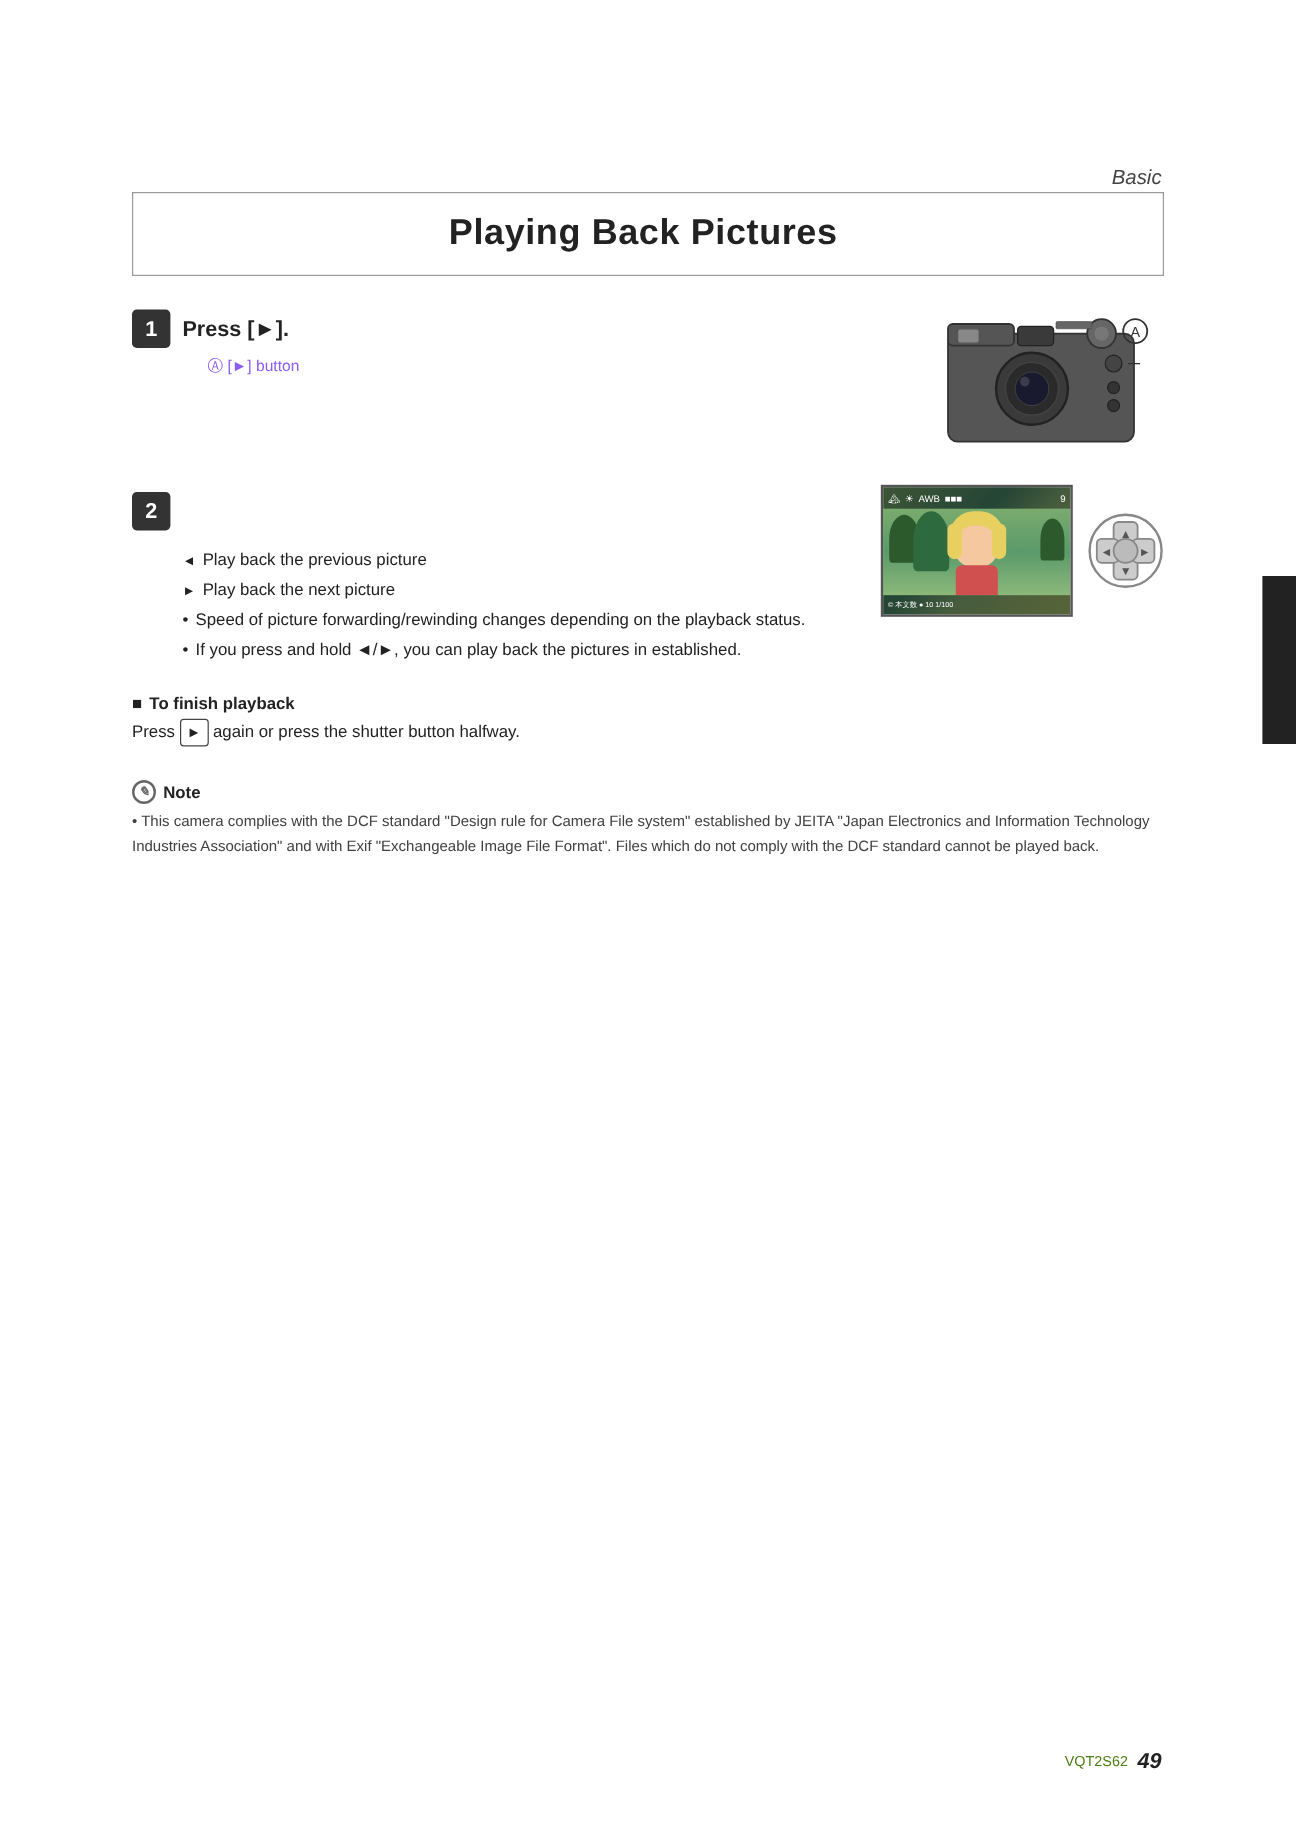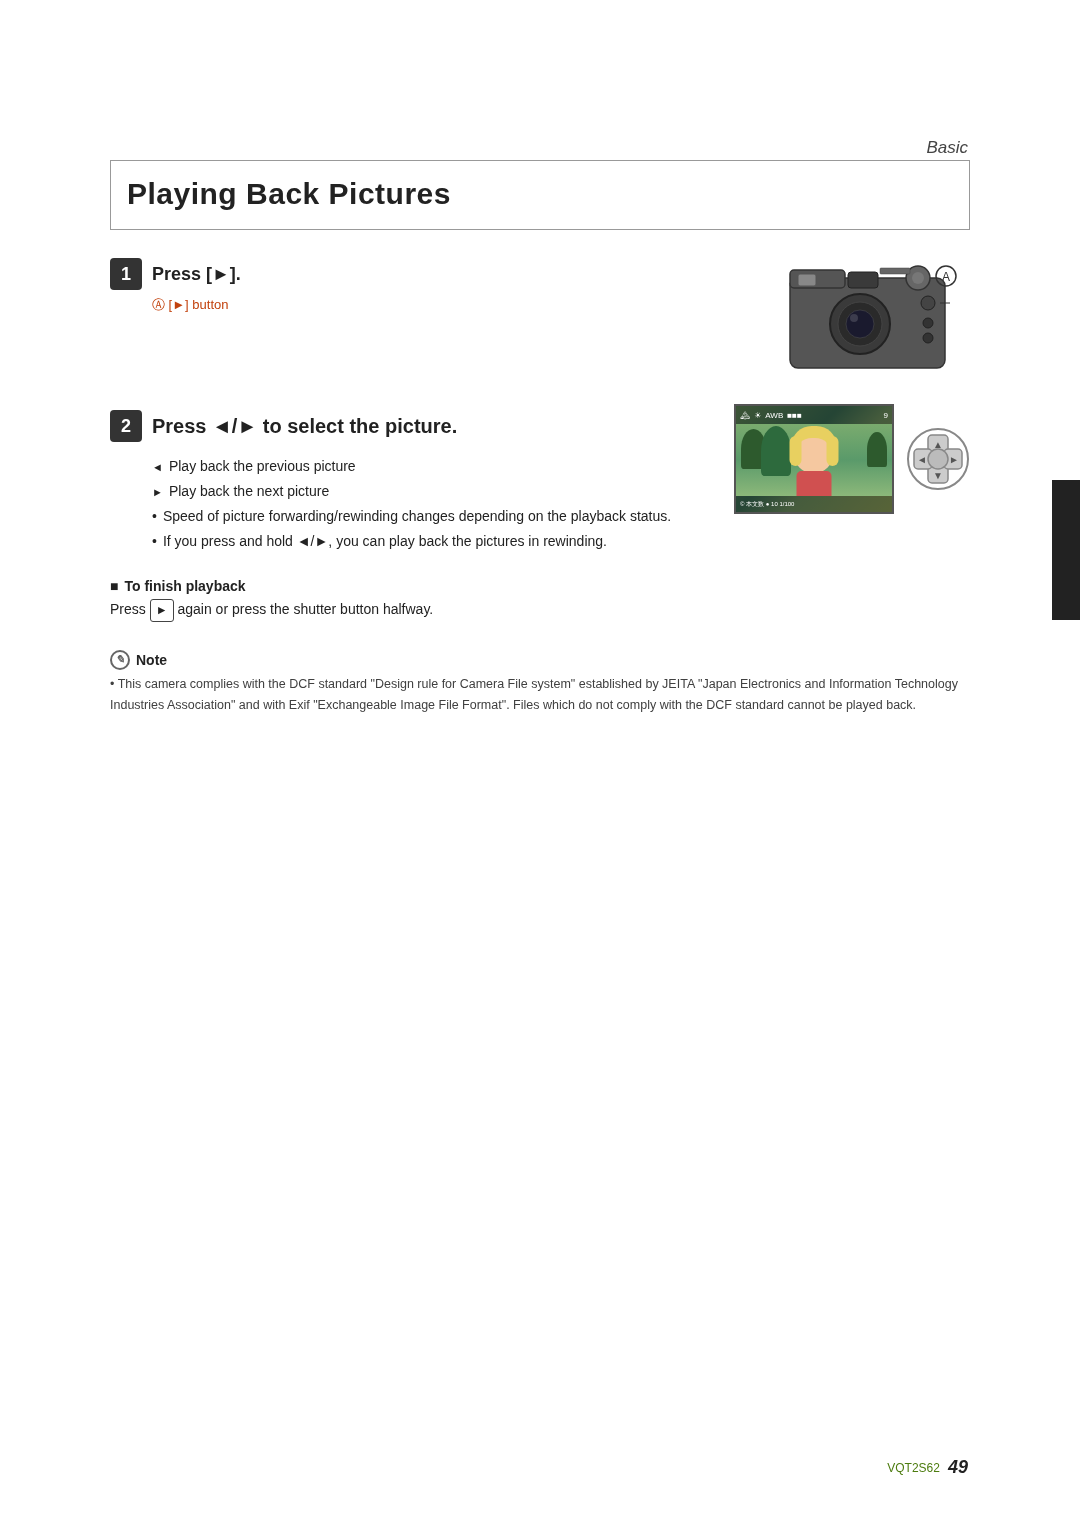--- a/index.html
+++ b/index.html
@@ -29,20 +29,21 @@
       font-style: italic;
       font-size: 17px;
       color: #444;
     }
 
     
     .section-box {
       border: 1.5px solid #999;
       padding: 16px 24px 18px 16px;
       margin-bottom: 28px;
+      text-align: center;
     }
 
     .section-title {
       font-size: 30px;
       font-weight: bold;
       color: #222;
       letter-spacing: 0.5px;
     }
 
     
@@ -81,22 +82,22 @@
       margin-bottom: 6px;
     }
 
     .step1-text {
       font-size: 18px;
       font-weight: bold;
     }
 
     .step1-sub {
       font-size: 13px;
-      color: #c2410c;
-      margin-left: 42px;
+      color: #8b5cf6;
+      margin-left: 63px;
     }
 
     
     .camera-illustration {
       width: 200px;
       height: 130px;
       flex-shrink: 0;
       margin-top: -10px;
     }
 
@@ -367,28 +368,27 @@
 
         <line x1="170" y1="55" x2="180" y2="55" stroke="#333" stroke-width="1" marker-end="url(#arr)"></line>
       </svg>
     </div>
   </div>
 
   <div class="step2-row">
     <div class="step2-left">
       <div class="step2-header">
         <div class="step-badge">2</div>
-        <span class="step2-text">Press ◄/► to select the picture.</span>
       </div>
 
       <ul class="bullet-list">
         <li class="arrow-left">Play back the previous picture</li>
         <li class="arrow-right">Play back the next picture</li>
         <li class="dot">Speed of picture forwarding/rewinding changes depending on the playback status.</li>
-        <li class="dot">If you press and hold ◄/►, you can play back the pictures in rewinding.</li>
+        <li class="dot">If you press and hold ◄/►, you can play back the pictures in established.</li>
       </ul>
     </div>
 
     <div class="step2-right">
 
       <div class="screen-preview">
         <div class="screen-info-bar">
           <span>🏔</span>
             <span>☀</span>
             <span>AWB</span>

